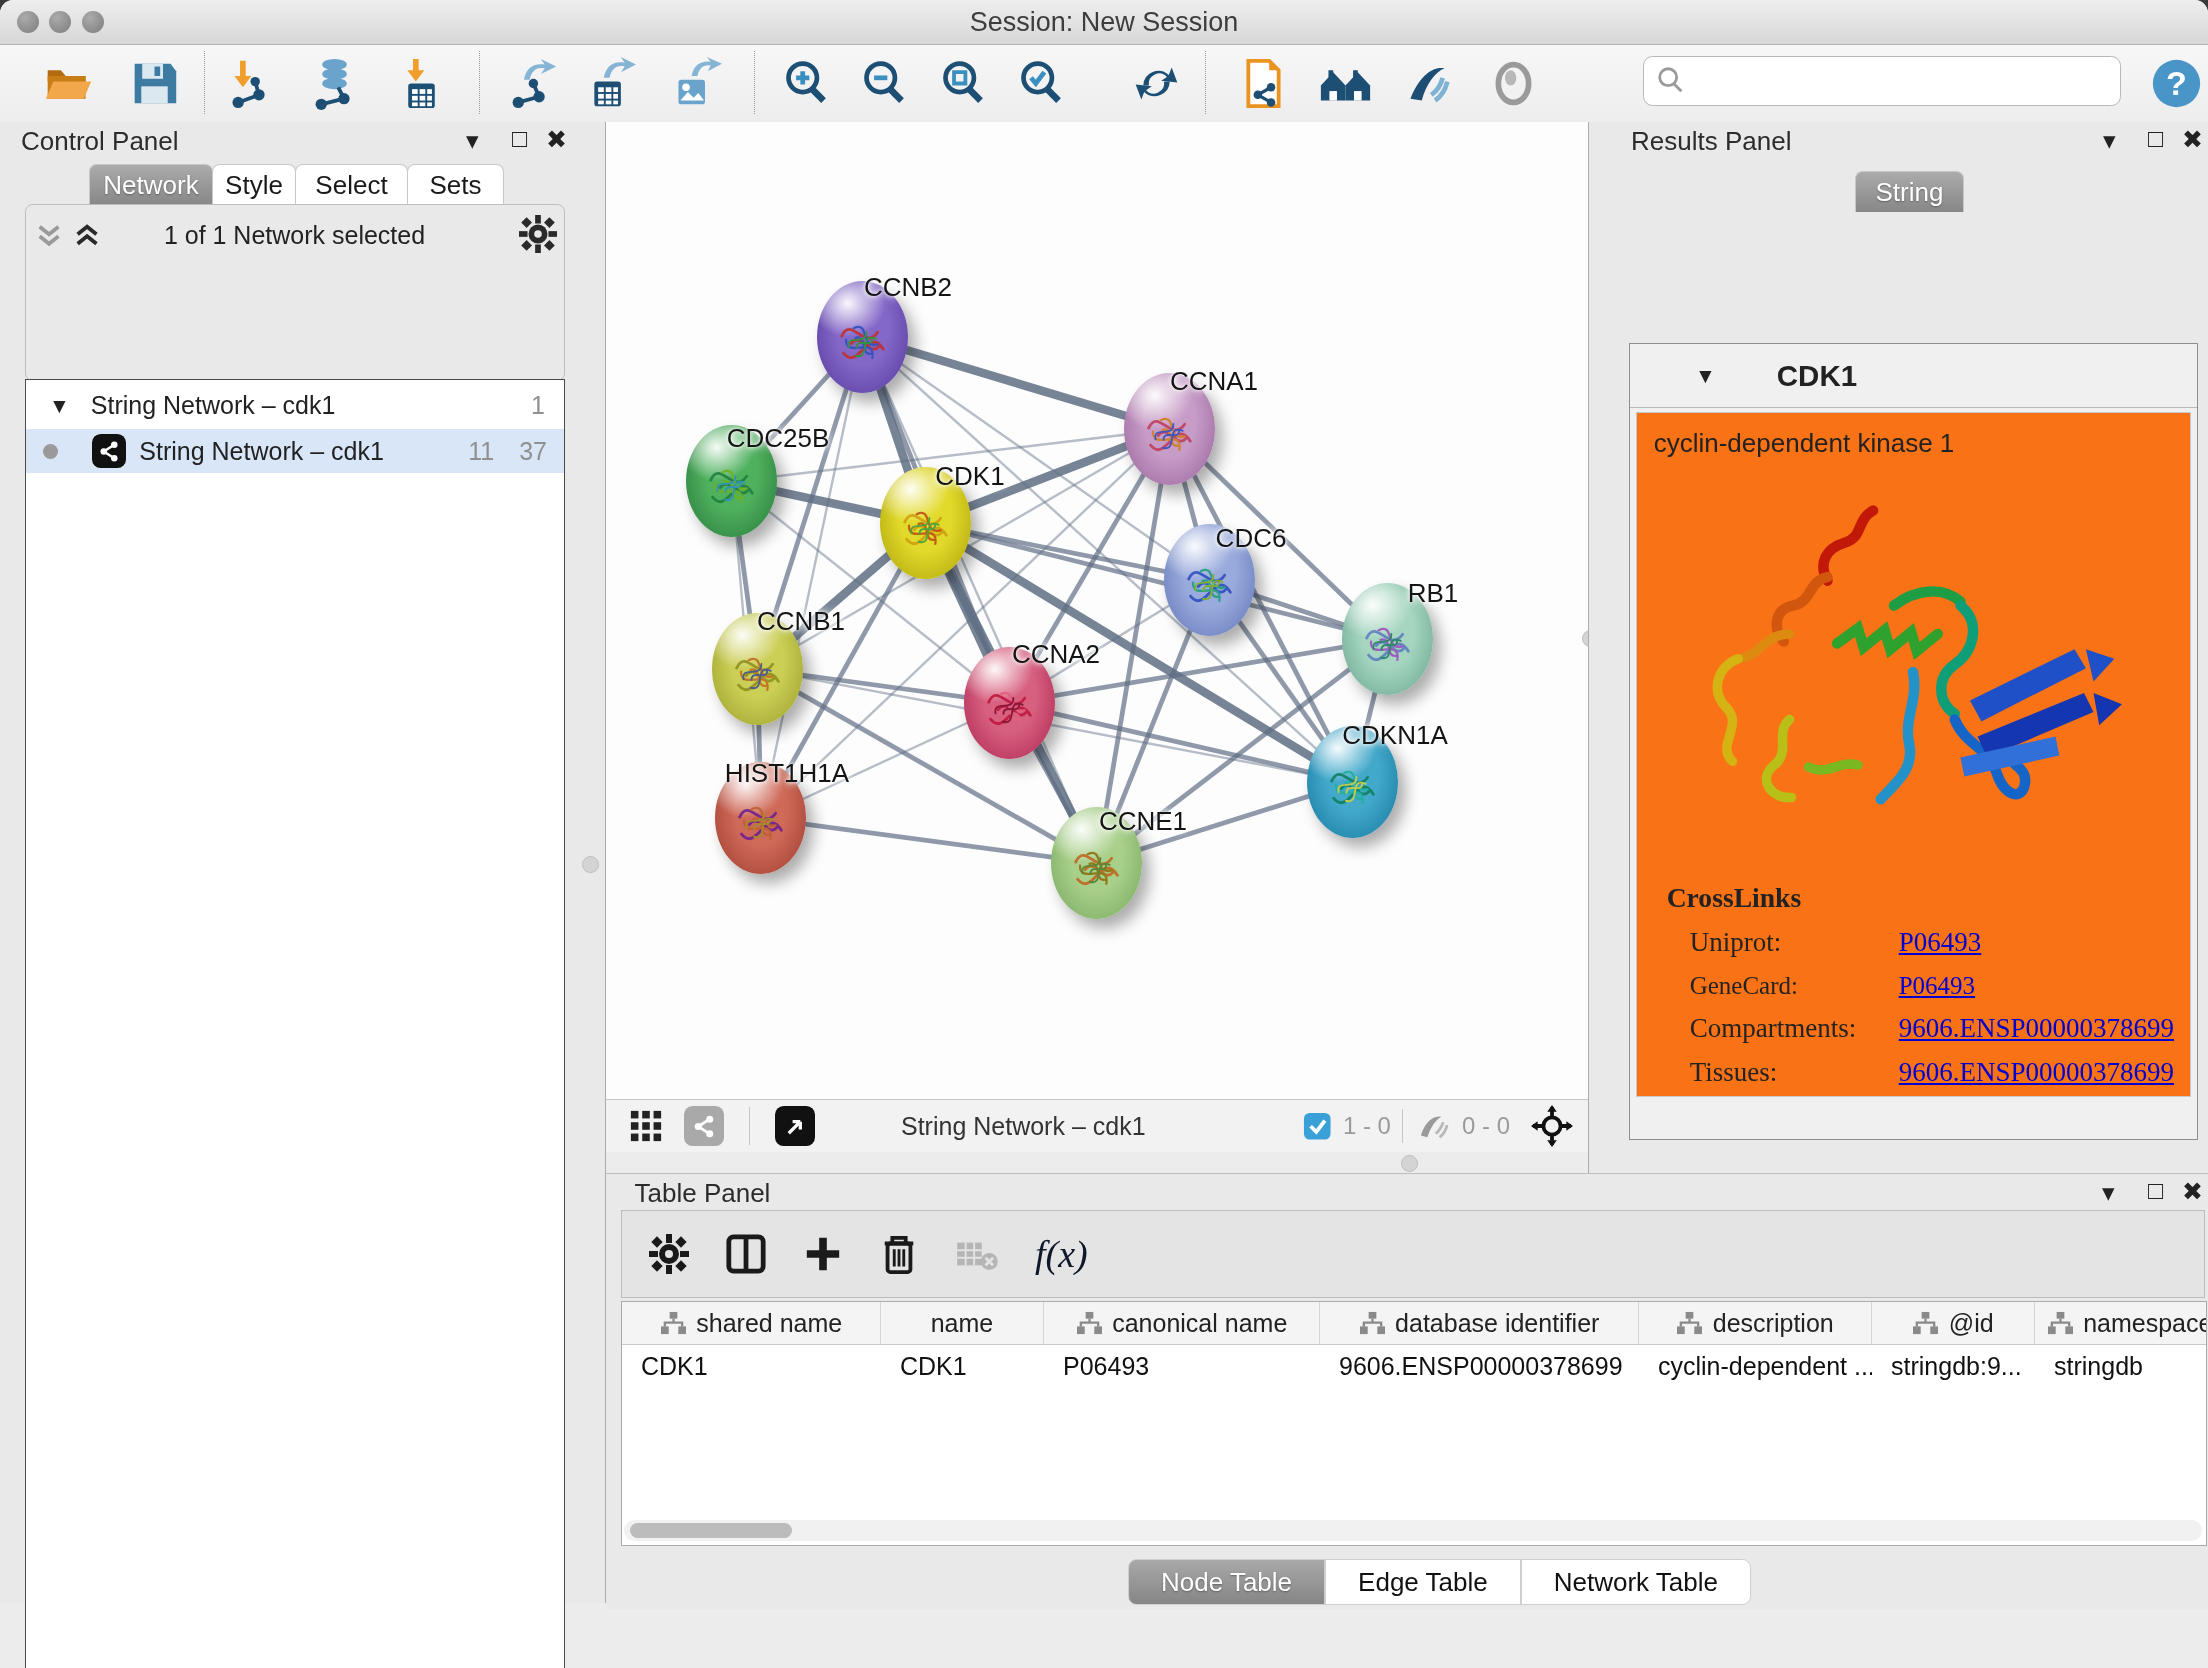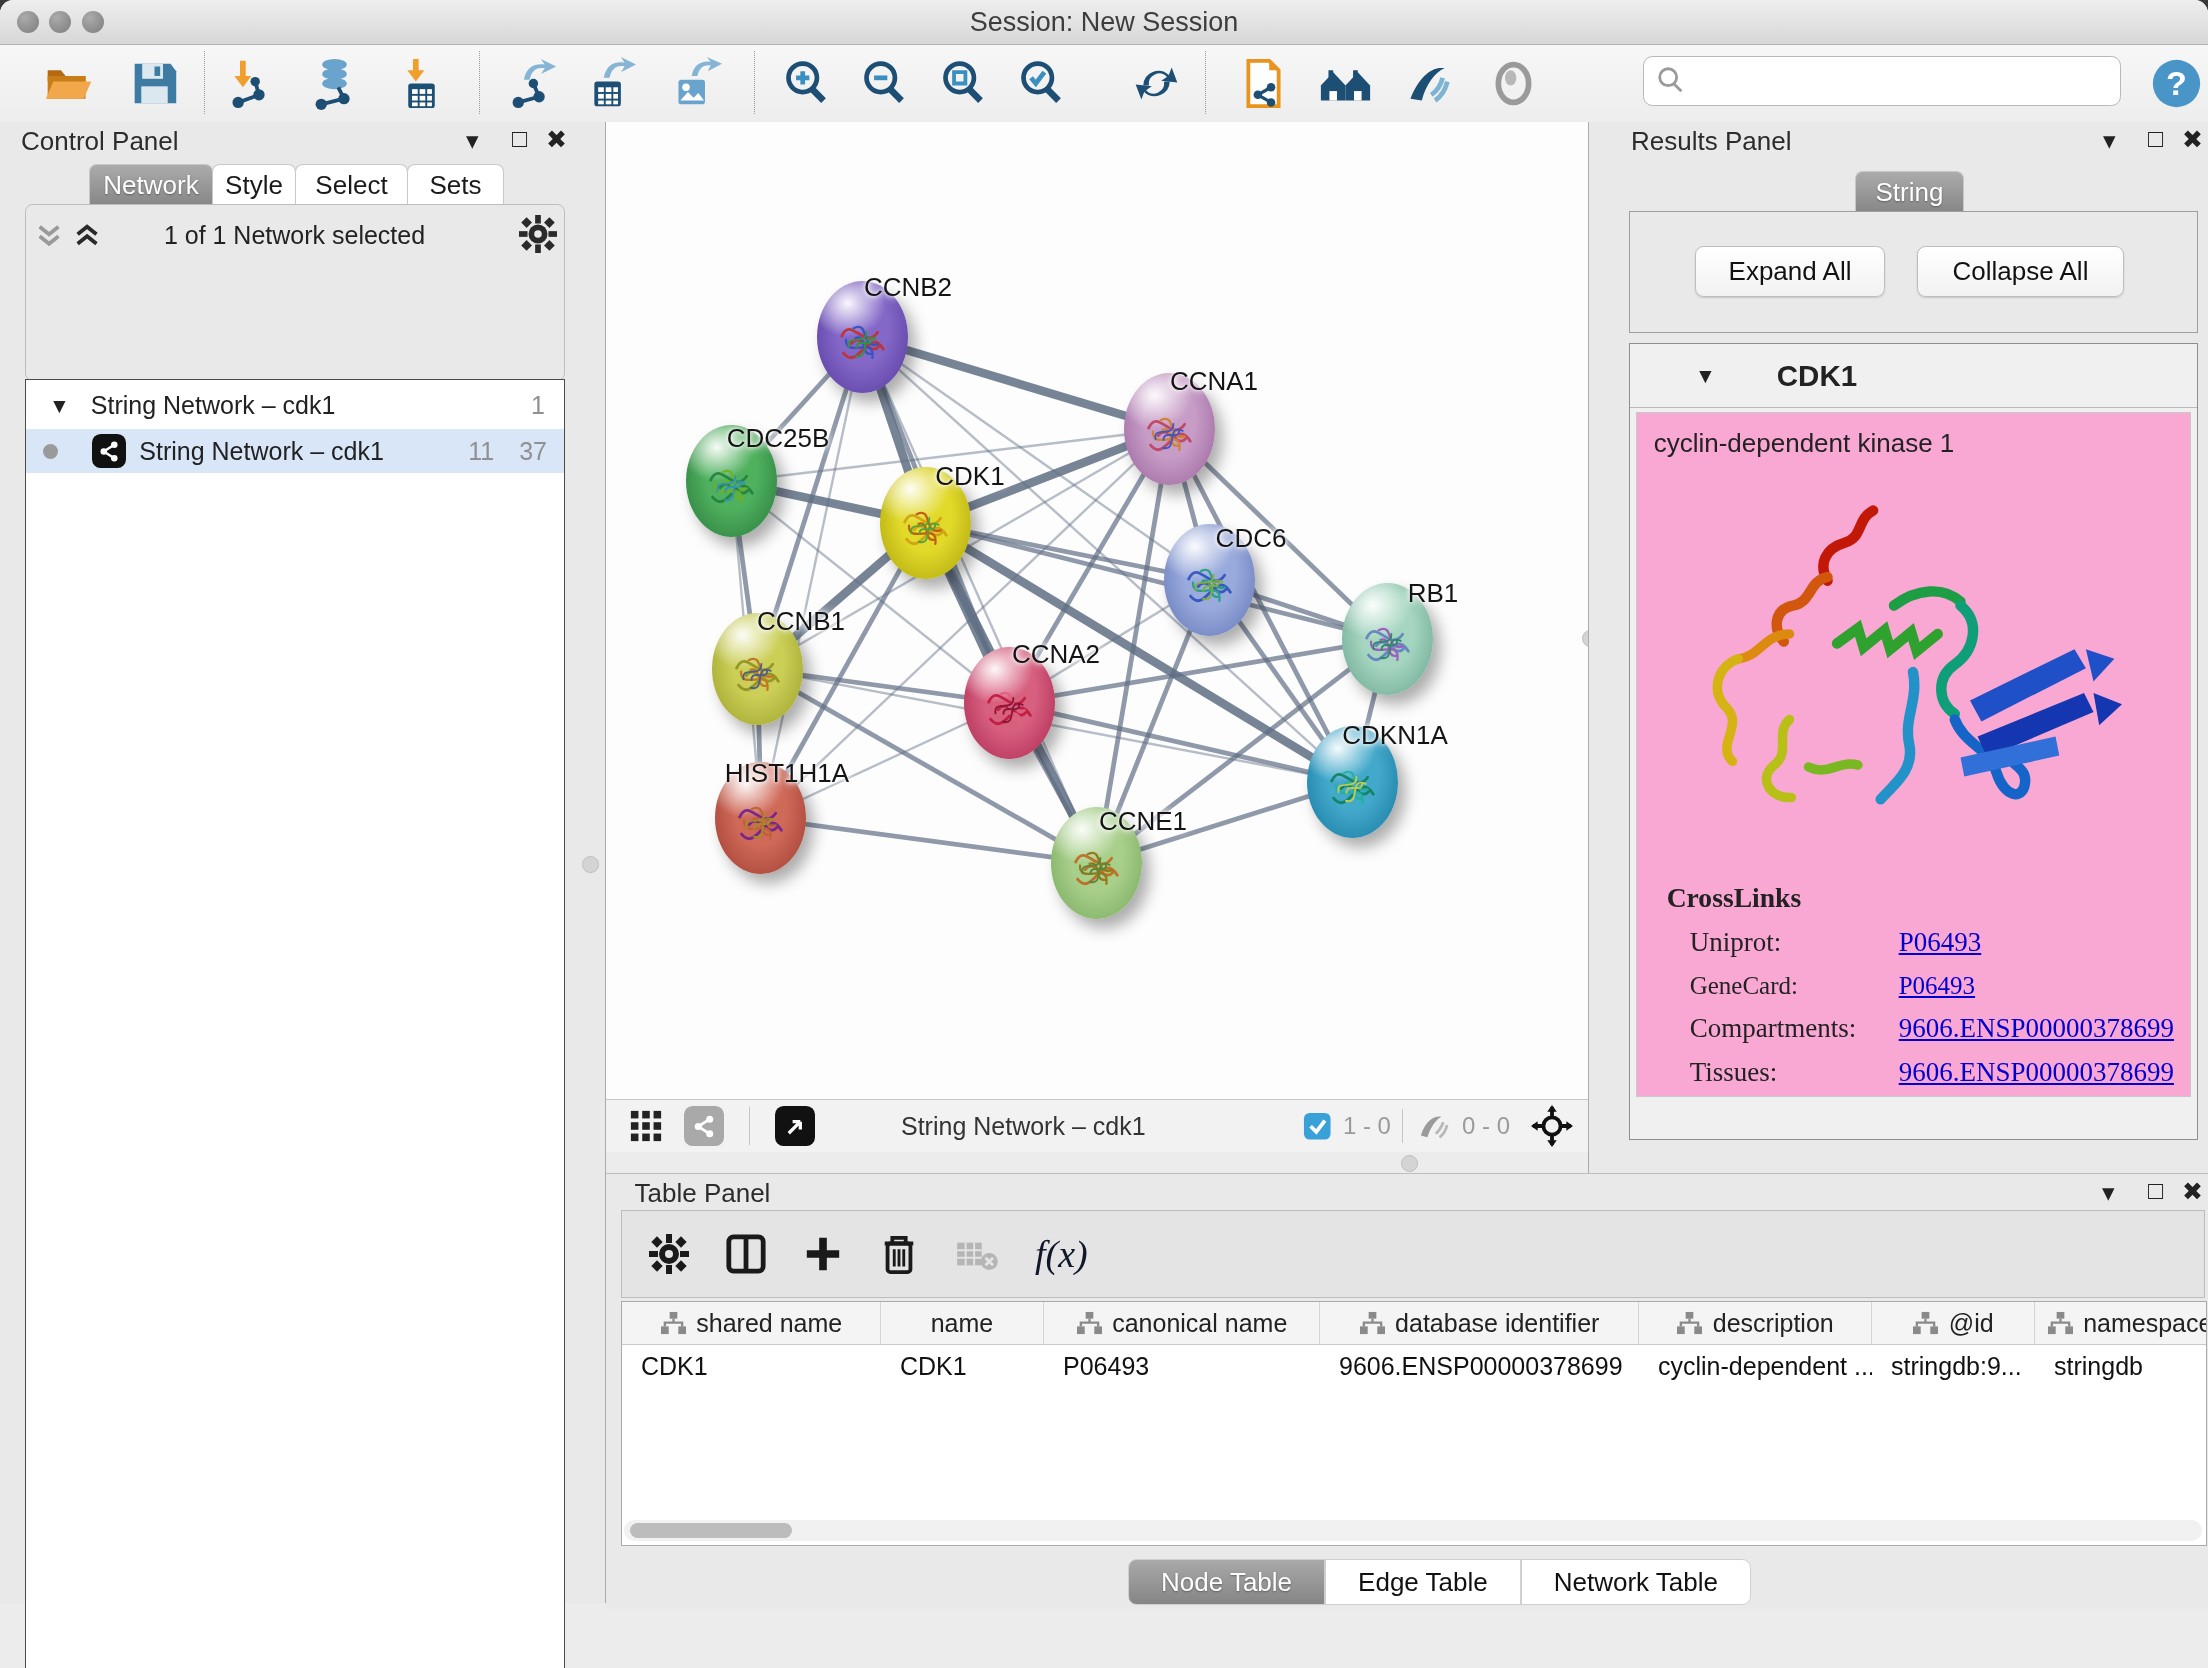--- a/index.html
+++ b/index.html
@@ -533,31 +533,27 @@
   <div class="splitdot" style="left:1401px;top:1155px"></div>
 
   <div class="rpanel">
     <div style="position:absolute;left:42px;top:3.8px" class="panelhdr">Results Panel</div>
     <div class="hicon" style="position:absolute;left:514px;top:3.8px">▾</div>
     <div class="hicon" style="position:absolute;left:559px;top:1.9px">□</div>
     <div class="hicon" style="position:absolute;left:593px;top:2.9px">✖</div>
 
     <div class="tab sel" style="left:266px;top:49px;width:107px">String</div>
 
-    <div style="position:absolute;left:40px;top:89px;width:567px;height:120px;border:1.9px solid #9f9f9f;background:#e9e9e9">
-      <div class="btn" style="position:absolute;left:65px;top:34px;width:188px;height:49px;line-height:49px">Expand All</div>
-      <div class="btn" style="position:absolute;left:287px;top:34px;width:205px;height:49px;line-height:49px">Collapse All</div>
-    </div>
 
     <div class="cdkbox">
       <div style="height:63px;border-bottom:1px solid #b8b8b8;display:flex;align-items:center">
         <span style="margin-left:65px;font-size:21px">▼</span>
         <span style="margin-left:61px;font-size:29.5px;font-weight:bold">CDK1</span>
       </div>
-      <div style="position:absolute;left:5.7px;top:68px;right:5.7px;bottom:42px;border:1px solid #c9c9c9;background:#f9a8d4;overflow:hidden">
+      <div style="position:absolute;left:5.7px;top:68px;right:5.7px;bottom:42px;border:1px solid #c9c9c9;background:#f97316;overflow:hidden">
         <div style="margin:15px 0 0 17px;font-size:26px">cyclin-dependent kinase 1</div>
         <svg width="476" height="380" viewBox="0 0 500 400" style="margin:23px 0 0 38px">
           <g fill="none" stroke-linecap="round">
             <path d="M208 30c-18 10-10 28-30 34s-28 22-18 40" stroke="#c21807" stroke-width="11"></path>
             <path d="M160 100c-20 4-16 26-36 30s-22 24-10 38" stroke="#d1560e" stroke-width="11"></path>
             <path d="M120 160c-26 0-30 22-52 26" stroke="#dd8a10" stroke-width="10"></path>
             <path d="M66 186c-22 8-30 34-12 52s-12 40 6 56" stroke="#d4b312" stroke-width="10"></path>
             <path d="M120 250c-16 14 2 34-16 48s-4 36 18 34" stroke="#b8c018" stroke-width="10"></path>
             <path d="M140 300c20 10 34-8 52-2" stroke="#7ab822" stroke-width="10"></path>
             <path d="M170 170l22-16 6 20 22-18 6 20 22-18 6 20 22-18" stroke="#2fa12e" stroke-width="11"></path>

